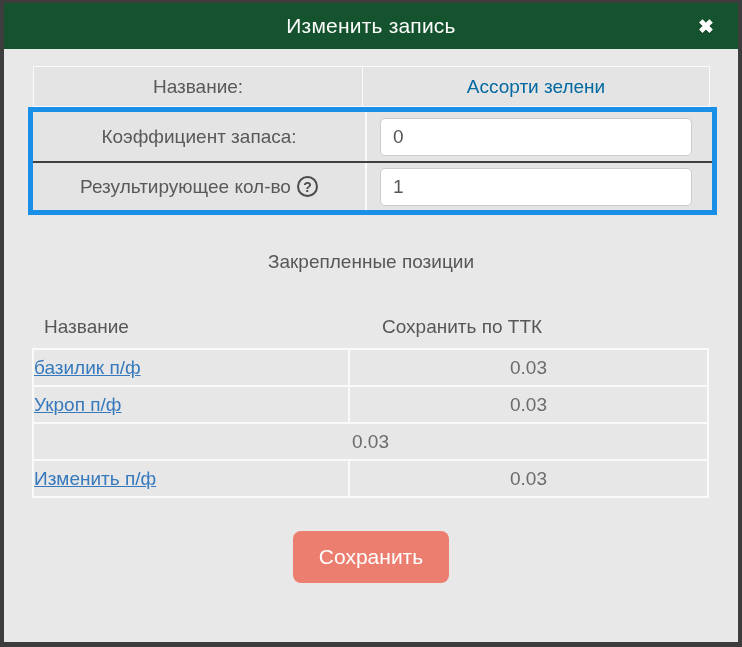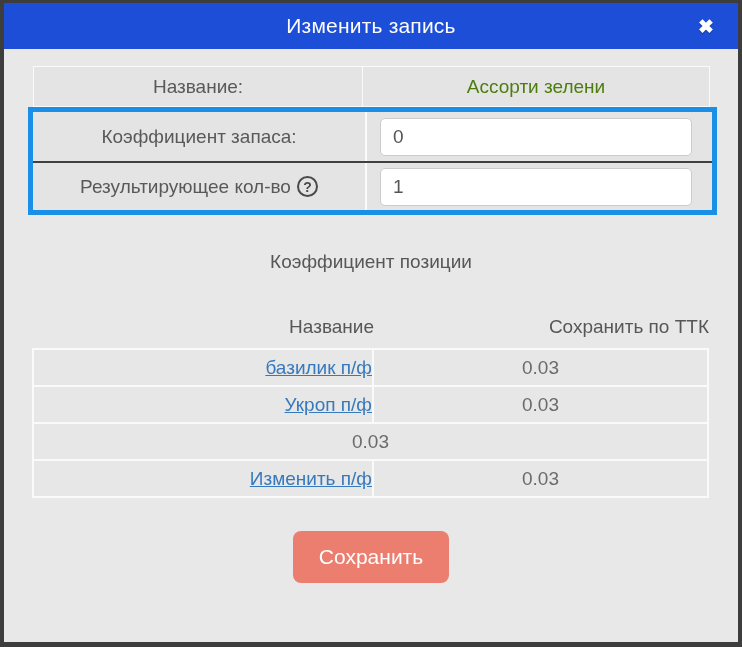--- a/index.html
+++ b/index.html
@@ -15,21 +15,21 @@
     border-top-width: 3px;
     border-bottom-width: 5px;
     background: #e8e8e8;
     display: flex;
     flex-direction: column;
     overflow: hidden;
   }
   .modal-header {
     position: relative;
     height: 46px;
-    background: #1d4ed8;
+    background: #14532d;
     flex: 0 0 auto;
     display: flex;
     align-items: center;
     justify-content: center;
   }
   .modal-title {
     color: #fdfdfd;
     font-size: 21px;
     letter-spacing: 0.2px;
   }
@@ -60,21 +60,21 @@
     background: #e4e4e4;
     border: 1px solid #fafafa;
     display: flex;
     align-items: center;
     justify-content: center;
   }
   .form-row .label-cell { width: 330px; }
   .form-row .value-cell { width: 347px; border-left: none; }
   .row-name { height: 41px; }
   .row-name .label-cell { font-size: 19px; color: #595959; }
-  .row-name .value-cell { font-size: 19px; color: #4d7c0f; }
+  .row-name .value-cell { font-size: 19px; color: #0369a1; }
   .highlight-box {
     width: 689px;
     margin-left: -4px;
     border: 5px solid #1a8fe8;
     background: #e4e4e4;
   }
   .input-row { display: flex; height: 49px; width: 100%; }
   .input-row + .input-row { border-top: 2px solid #404040; }
   .input-row .label-cell {
     width: 334px;
@@ -119,41 +119,41 @@
   }
   
   .section-heading {
     margin-top: 36px;
     text-align: center;
     font-size: 19px;
     color: #575757;
     font-weight: 400;
   }
   .positions-table { width: 677px; margin-top: 32px; }
-  .pt-header { display: flex; height: 43px; align-items: center; text-align: right; }
+  .pt-header { display: flex; height: 43px; align-items: center; }
   .pt-header .h-name {
     width: 342px;
     padding-left: 12px;
     font-size: 19px;
     color: #575757;
   }
   .pt-header .h-value {
     flex: 1;
     padding-left: 8px;
     font-size: 19px;
     color: #575757;
   }
   .pt-body { border: 2px solid #fafafa; border-top: none; }
   .pt-row { display: flex; height: 37px; border-top: 2px solid #fafafa; background: #e7e7e7; }
   .pt-row .c-name {
-    width: 340px;
+    width: 316px;
     border-right: 2px solid #fafafa;
     display: flex;
     align-items: center;
-    justify-content: flex-end;
+    justify-content: flex-start;
   }
   .pt-row .c-value {
     flex: 1;
     display: flex;
     align-items: center;
     justify-content: center;
     font-size: 19px;
     color: #6b6b6b;
   }
   .pt-row a {
@@ -202,21 +202,21 @@
         <div class="label-cell">
           <span>Результирующее кол-во</span>
           <span class="help-circle">?</span>
         </div>
         <div class="field-cell">
           <input class="text-input" type="text" value="1" style="">
         </div>
       </div>
     </div>
 
-    <div class="section-heading">Коэффициент позиции</div>
+    <div class="section-heading">Закрепленные позиции</div>
 
     <div class="positions-table">
       <div class="pt-header">
         <div class="h-name">Название</div>
         <div class="h-value">Сохранить по ТТК</div>
       </div>
       <div class="pt-body">
         <div class="pt-row">
           <div class="c-name">
               <a>базилик п/ф</a>

